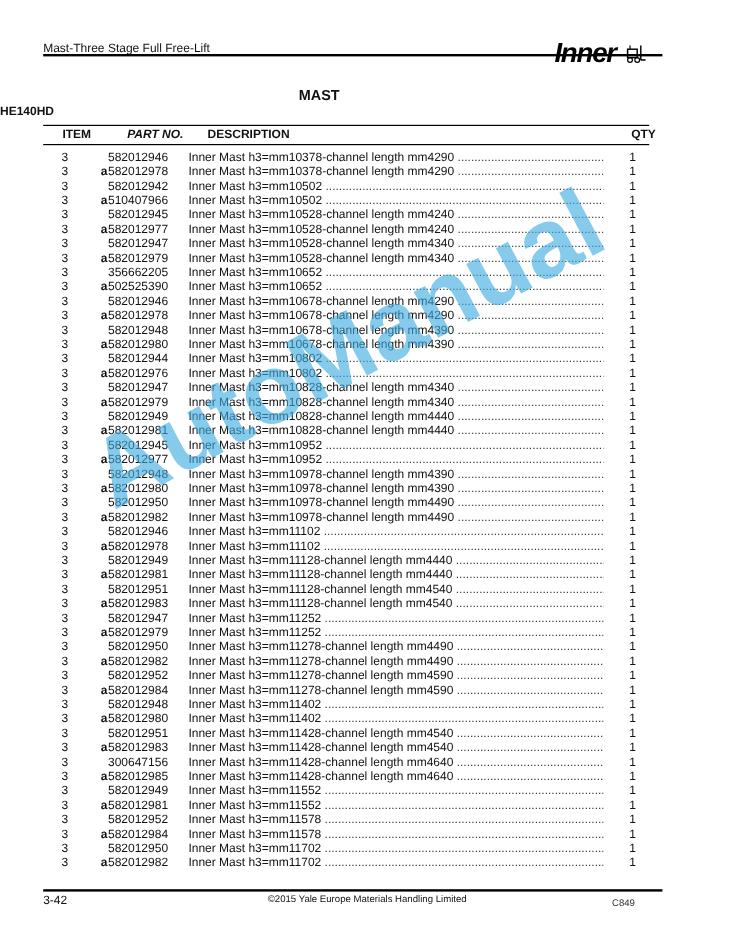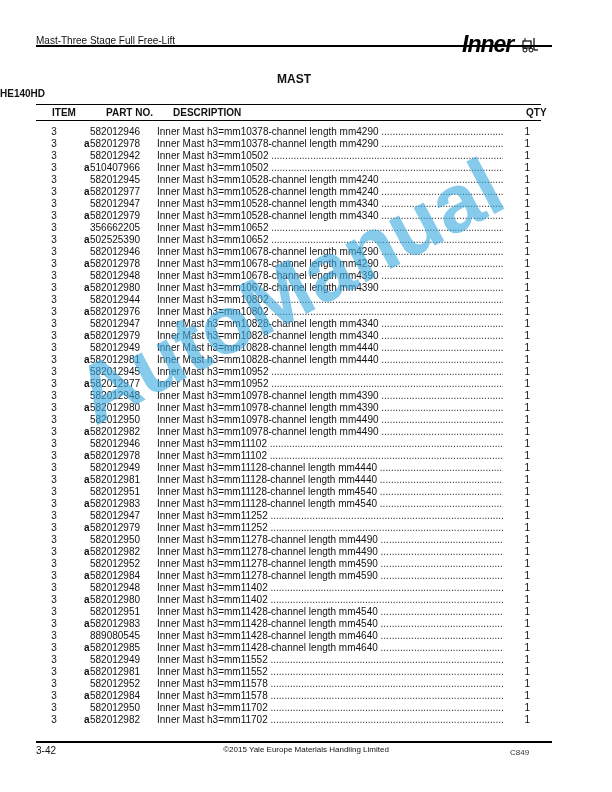--- a/index.html
+++ b/index.html
@@ -3,21 +3,21 @@
   <meta charset="utf-8">
   <style>
     html, body { margin: 0; padding: 0; background: #ffffff; }
     body { width: 612px; height: 792px; position: relative; overflow: hidden;
            font-family: "Liberation Sans", sans-serif; color: #111; }
     .header-title { position: absolute; left: 36px; top: 35px; font-size: 10px; }
     .logo { position: absolute; left: 462px; top: 31px; font-size: 23px; font-weight: bold;
             font-style: italic; letter-spacing: -1px; color: #000; }
     .logo-icon { position: absolute; left: 521px; top: 37px; width: 18px; height: 16px; }
     .rule-top { position: absolute; left: 36px; top: 45px; width: 516px; height: 2px; background: #000; }
-    .title { position: absolute; left: 0; width: 532px; top: 72px; text-align: center; font-weight: bold; font-size: 12px; margin-left: 28px; }
+    .title { position: absolute; left: 0; width: 532px; top: 72px; text-align: center; font-weight: bold; font-size: 12px; }
     .subtitle { position: absolute; left: 0; width: 560px; top: 88px; text-align: left; font-weight: bold; font-size: 10px; }
     .rule-h1 { position: absolute; left: 36px; top: 104px; width: 505px; height: 1px; background: #000; }
     .rule-h2 { position: absolute; left: 36px; top: 120px; width: 505px; height: 1px; background: #000; }
     .colhead { position: absolute; top: 107px; font-weight: bold; font-size: 10px; padding-left: 16px; }
     .rows { position: absolute; left: 0; top: 126px; width: 612px; }
     .row { position: relative; height: 12px; font-size: 10px; line-height: 12px; }
     .row .item { position: absolute; left: 48px; width: 12px; text-align: center; }
     .row .flag { position: absolute; left: 84px; font-weight: bold; }
     .row .part { position: absolute; left: 90px; width: 50px; text-align: center; }
     .row .desc { position: absolute; left: 157px; width: 346px; overflow: hidden; white-space: nowrap; }
@@ -44,21 +44,21 @@
   <circle cx="4" cy="13" r="2" fill="none" stroke="#000" stroke-width="1"></circle>
   <circle cx="10" cy="13" r="2" fill="none" stroke="#000" stroke-width="1"></circle>
 </svg>
 <div class="rule-top"></div>
 
 <div class="title">MAST</div>
 <div class="subtitle">HE140HD</div>
 
 <div class="rule-h1"></div>
 <div class="colhead" style="left:36px;">ITEM</div>
-<div class="colhead" style="left:90px;">PART NO.</div>
+<div class="colhead" style="left:90px;font-style:italic;">PART NO.</div>
 <div class="colhead" style="left:157px;">DESCRIPTION</div>
 <div class="colhead" style="left:510px;">QTY</div>
 <div class="rule-h2"></div>
 
 <div class="rows" id="rows">
     <div class="row">
       <span class="item">3</span>
       <span class="flag"></span>
       <span class="part">582012946</span>
       <span class="desc"><span>Inner Mast h3=mm10378-channel length mm4290</span><span class="dots"> ............................................................................................................................................</span></span>
@@ -347,21 +347,21 @@
     <div class="row">
       <span class="item">3</span>
       <span class="flag">a</span>
       <span class="part">582012983</span>
       <span class="desc"><span>Inner Mast h3=mm11428-channel length mm4540</span><span class="dots"> ............................................................................................................................................</span></span>
       <span class="qty">1</span>
     </div>
     <div class="row">
       <span class="item">3</span>
       <span class="flag"></span>
-      <span class="part">889080545</span>
+      <span class="part">300647156</span>
       <span class="desc"><span>Inner Mast h3=mm11428-channel length mm4640</span><span class="dots"> ............................................................................................................................................</span></span>
       <span class="qty">1</span>
     </div>
     <div class="row">
       <span class="item">3</span>
       <span class="flag">a</span>
       <span class="part">582012985</span>
       <span class="desc"><span>Inner Mast h3=mm11428-channel length mm4640</span><span class="dots"> ............................................................................................................................................</span></span>
       <span class="qty">1</span>
     </div>

